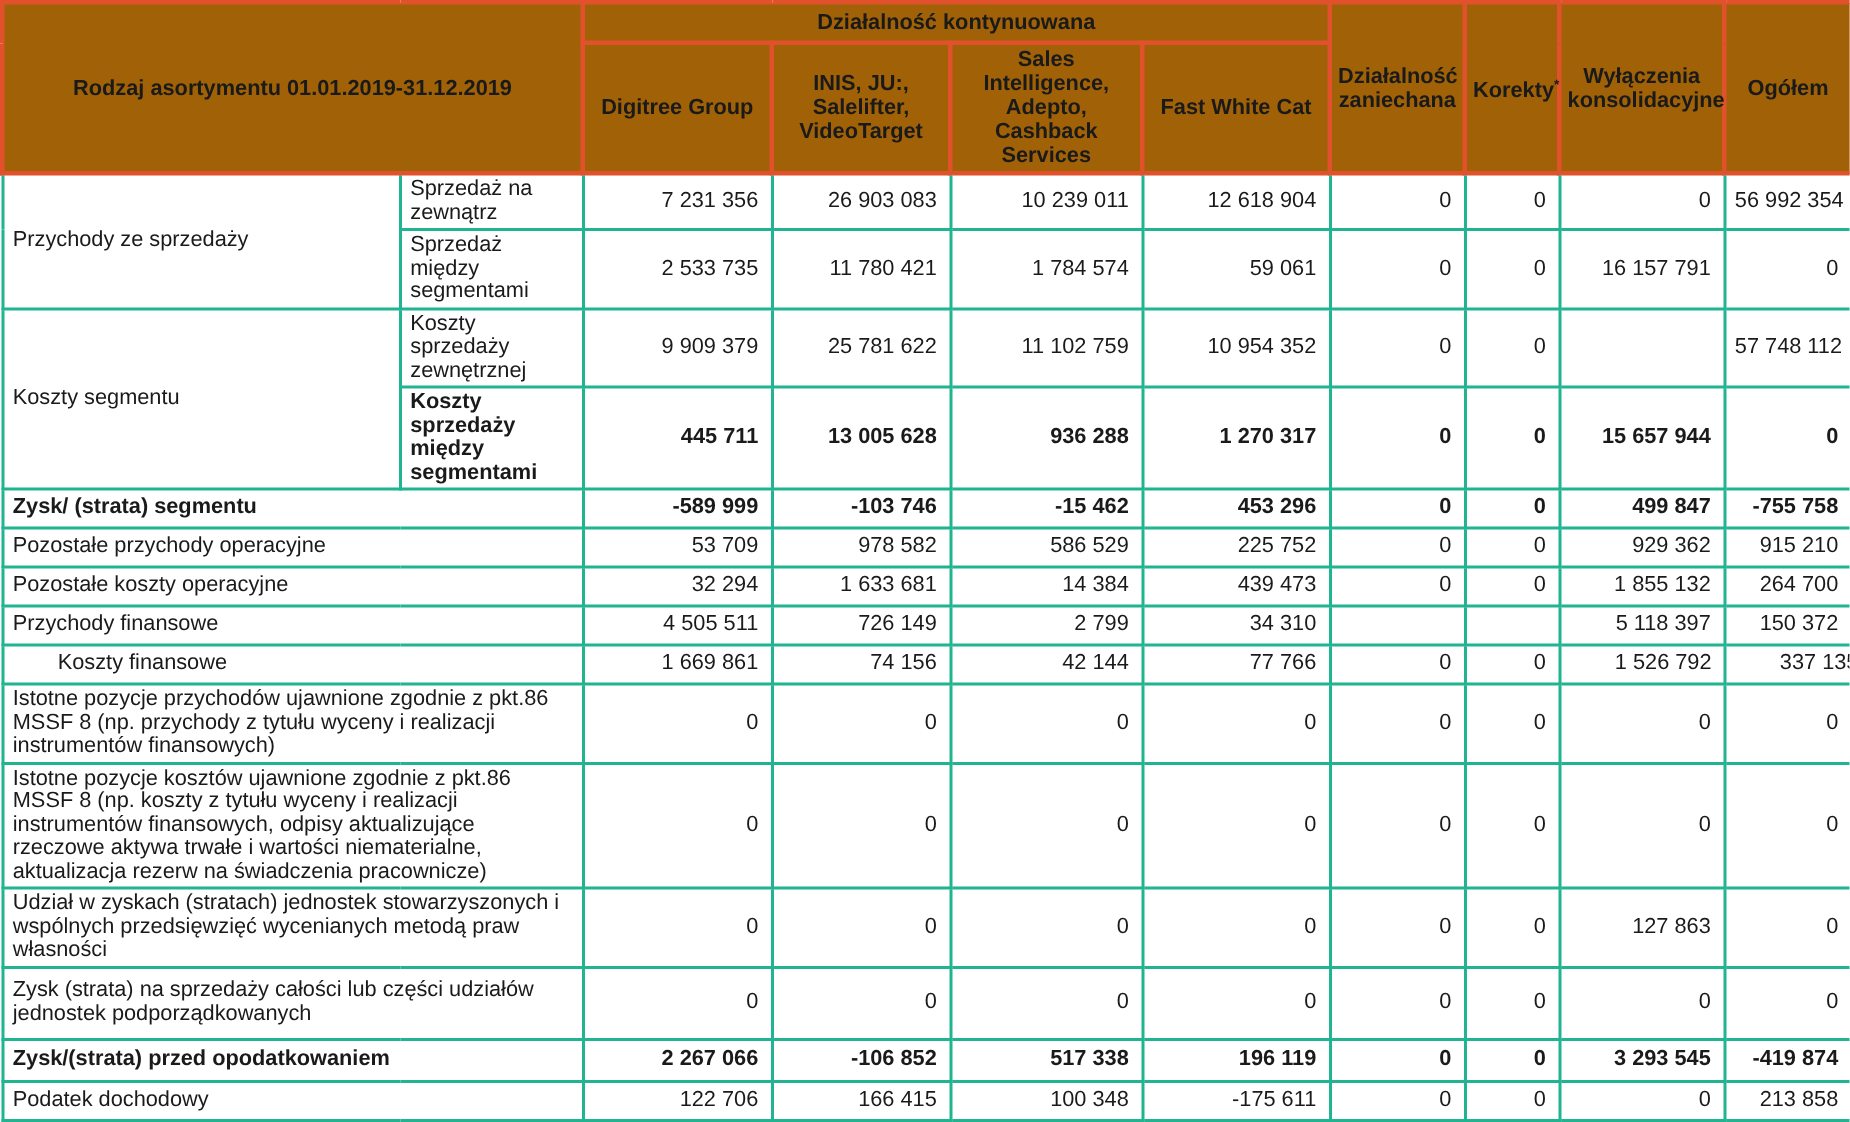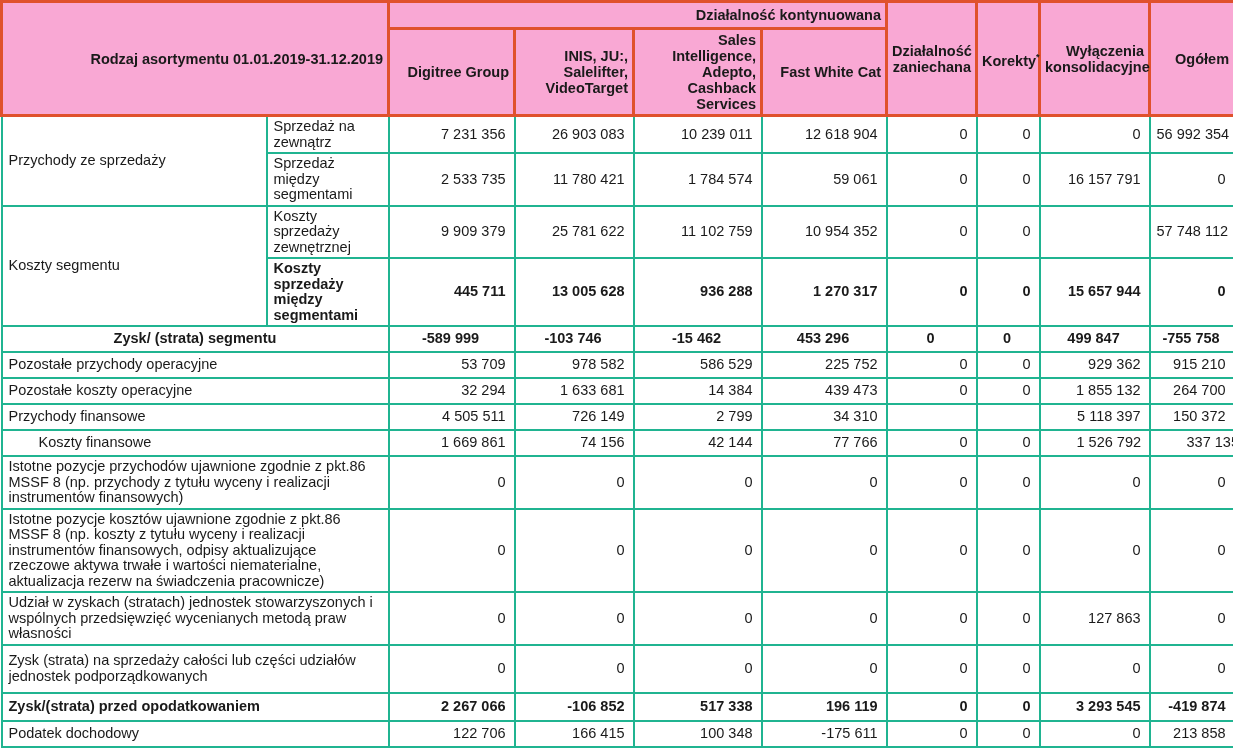--- a/index.html
+++ b/index.html
@@ -13,25 +13,25 @@
   .page { width: 1233px; }
   table.seg {
     border-collapse: collapse;
     table-layout: fixed;
     width: 1233px;
     height: 748px;
   }
   table.seg th, table.seg td { box-sizing: border-box; }
   thead th {
     border: 3px solid var(--orange);
-    background: #f9a8d4;
+    background: #a16207;
     font-weight: bold;
     font-size: 14.5px;
     line-height: 16px;
-    text-align: right;
+    text-align: center;
     vertical-align: middle;
     padding: 2px 4px;
   }
   thead tr.h1 th { height: 27px; }
   thead tr.h2 th { height: 64px; }
   thead th sup { font-size: 9px; vertical-align: super; }
   tbody td {
     border: 2px solid var(--teal);
     font-size: 14.5px;
     line-height: 15.5px;
@@ -40,21 +40,21 @@
     background: #fff;
   }
   tbody td.cat, tbody td.sub, tbody td.lbl { text-align: left; }
   tbody td.num { text-align: right; padding-right: 8px; white-space: nowrap; }
   tbody tr.bold td { font-weight: bold; }
   
   tbody tr:nth-child(1) td { height: 36px; }
   tbody tr:nth-child(2) td { height: 40px; }
   tbody tr:nth-child(3) td { height: 42px; }
   tbody tr:nth-child(4) td { height: 46px; font-weight: bold; }
-  tbody tr:nth-child(5) td { height: 26px; text-align: center; }
+  tbody tr:nth-child(5) td { height: 26px; }
   tbody tr:nth-child(6) td { height: 26px; border-radius: 10px; }
   tbody tr:nth-child(7) td { height: 26px; }
   tbody tr:nth-child(8) td { height: 26px; }
   tbody tr:nth-child(9) td { height: 26px; padding-left: 36px; }
   tbody tr:nth-child(10) td { height: 52px; }
   tbody tr:nth-child(11) td { height: 76px; }
   tbody tr:nth-child(12) td { height: 52px; }
   tbody tr:nth-child(13) td { height: 48px; }
   tbody tr:nth-child(14) td { height: 28px; }
   tbody tr:nth-child(15) td { height: 26px; border-radius: 10px; }

